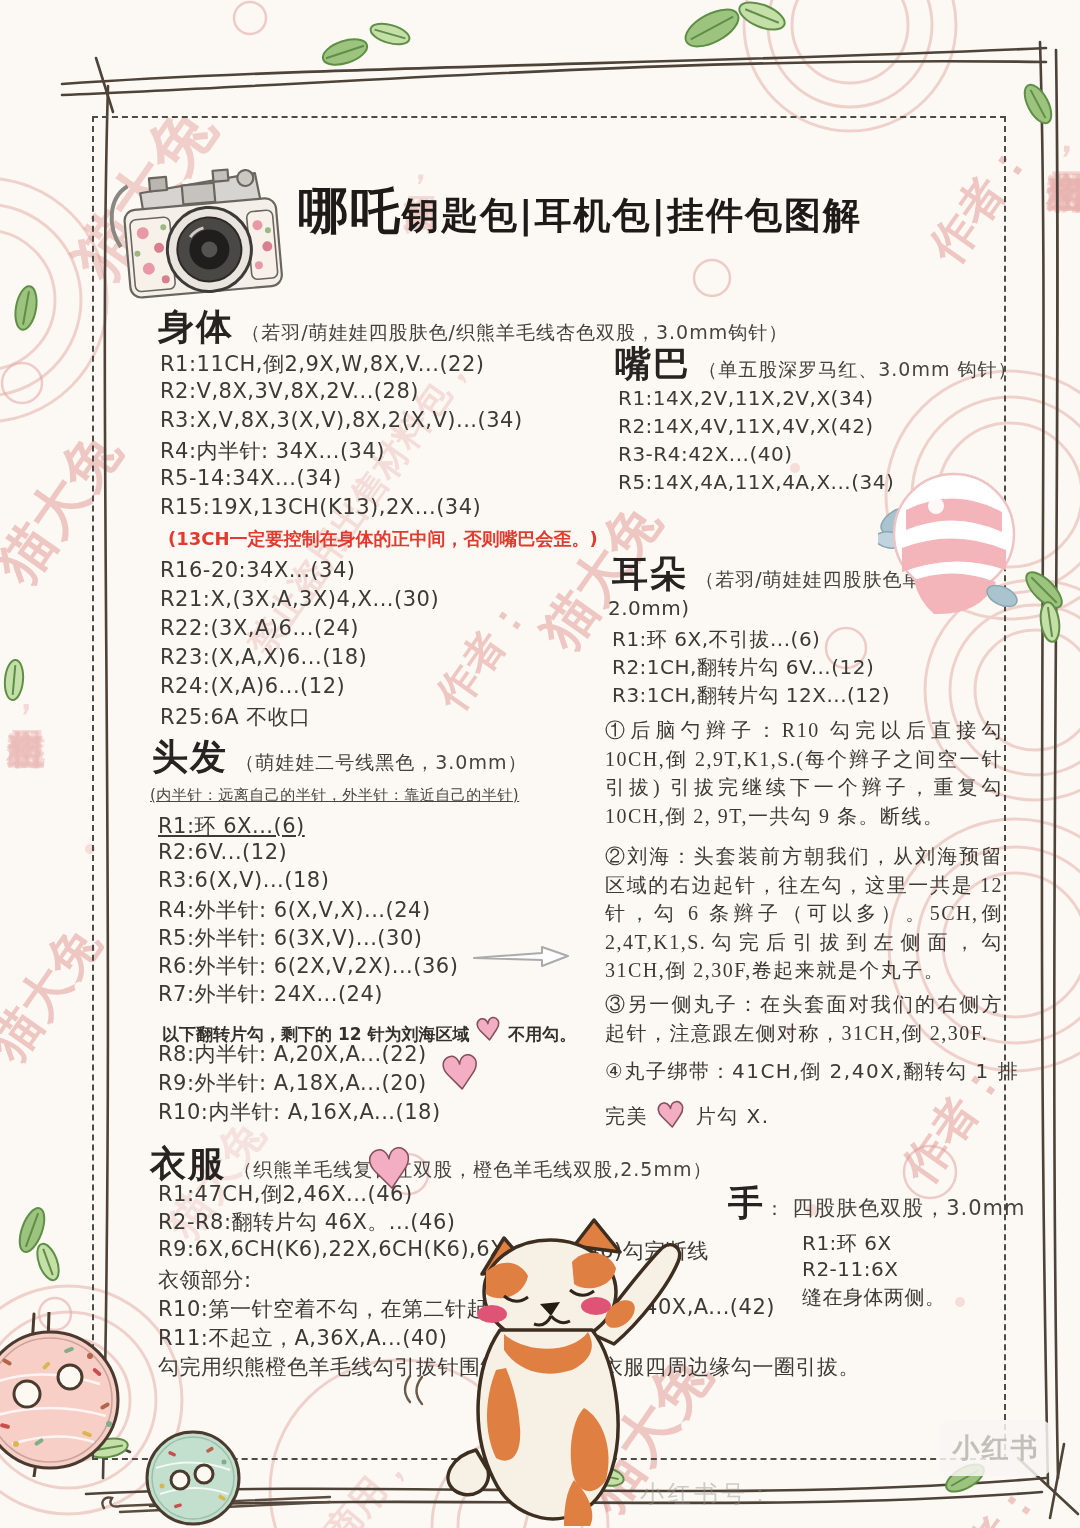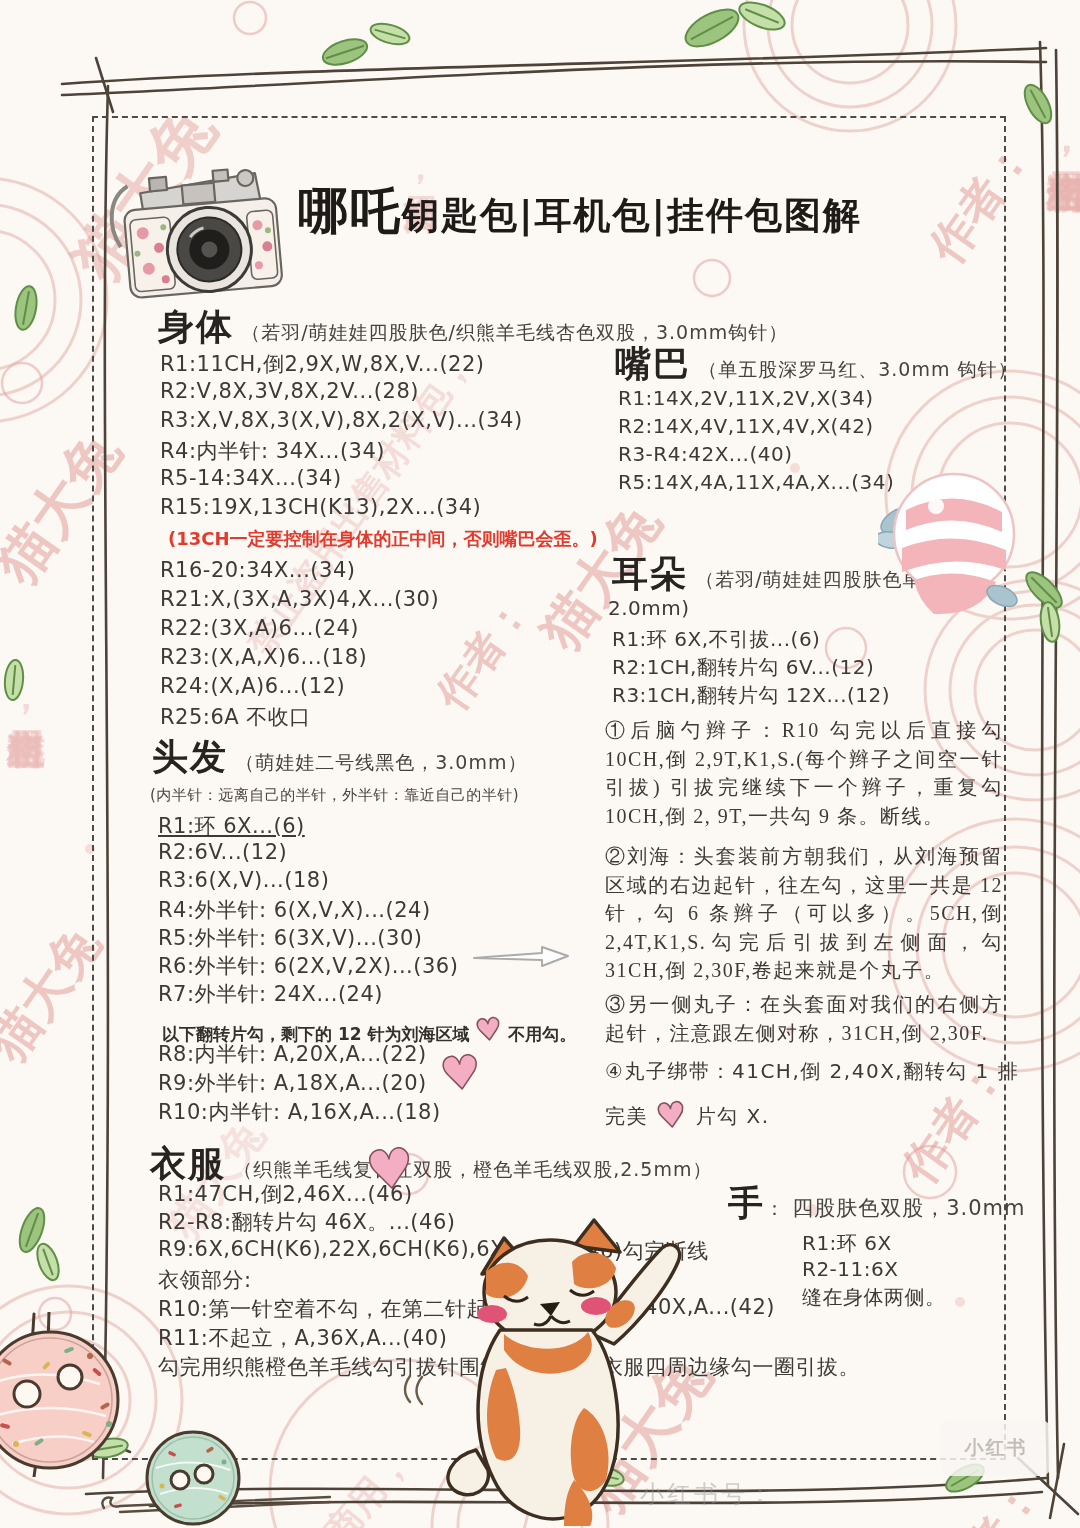--- a/index.html
+++ b/index.html
@@ -17,21 +17,21 @@
   .wm{position:absolute;font-weight:bold;white-space:nowrap;pointer-events:none;}
   .wm-pink{color:rgba(224,150,148,.5);}
   .heart{display:inline-block;color:#f3aec4;-webkit-text-stroke:1.5px #84505c;
          text-shadow:0 0 1px #84505c;transform:rotate(-6deg);}
   .title-wrap{position:absolute;left:298px;top:178px;display:flex;align-items:baseline;color:#1d1b18;}
   .title-main{font-size:50px;font-weight:bold;letter-spacing:2px;}
   .title-rest{font-size:37px;font-weight:bold;letter-spacing:2px;}
   .dashed-frame{position:absolute;left:92px;top:116px;width:910px;height:1340px;
         border:2px dashed #4e4a45;pointer-events:none;}
   .xhs-badge{position:absolute;left:940px;top:1420px;width:112px;height:56px;border-radius:12px;
-        background:rgba(248,246,242,.85);color:rgba(190,184,178,.9);font-size:19px;font-weight:bold;
+        background:rgba(248,246,242,.85);color:rgba(190,184,178,.9);font-size:27px;font-weight:bold;
         display:flex;align-items:center;justify-content:center;letter-spacing:2px;}
   .xhs-footer{position:absolute;left:640px;top:1478px;font-size:24px;letter-spacing:3px;
         color:rgba(150,146,142,.45);}
 </style>
 </head>
 <body>
 
 <div class="page">
 
   <svg class="abs" style="left:0;top:0;" width="1080" height="1528" viewBox="0 0 1080 1528">
@@ -235,21 +235,21 @@
   <div class="ln" style="left:160px;top:587px;">R21:X,(3X,A,3X)4,X...(30)</div>
   <div class="ln" style="left:160px;top:616px;">R22:(3X,A)6...(24)</div>
   <div class="ln" style="left:160px;top:645px;">R23:(X,A,X)6...(18)</div>
   <div class="ln" style="left:160px;top:674px;">R24:(X,A)6...(12)</div>
   <div class="ln" style="left:160px;top:703px;">R25:6A 不收口</div>
 
   <div class="ln" style="left:152px;top:733px;">
     <span class="sec-h">头发</span>
     <span class="spec">（萌娃娃二号线黑色，3.0mm）</span>
   </div>
-  <div class="ln" style="left:150px;top:786px;font-size:15px;color:#4a453f;">(内半针：远离自己的半针，外半针：靠近自己的半针)</div>
+  <div class="ln" style="left:150px;top:786px;font-size:15px;color:#4a453f;text-decoration:underline;">(内半针：远离自己的半针，外半针：靠近自己的半针)</div>
   <div class="ln" style="left:158px;top:812px;text-decoration:underline;">R1:环 6X...(6)</div>
   <div class="ln" style="left:158px;top:840px;">R2:6V...(12)</div>
   <div class="ln" style="left:158px;top:868px;">R3:6(X,V)...(18)</div>
   <div class="ln" style="left:158px;top:896px;">R4:外半针: 6(X,V,X)...(24)</div>
   <div class="ln" style="left:158px;top:924px;">R5:外半针: 6(3X,V)...(30)</div>
   <div class="ln" style="left:158px;top:952px;">R6:外半针: 6(2X,V,2X)...(36)</div>
   <div class="ln" style="left:158px;top:980px;">R7:外半针: 24X...(24)</div>
   <div class="flag" style="left:162px;top:1012px;">
     <span>以下翻转片勾，剩下的 12 针为刘海区域</span>
     <span class="heart" style="font-size:30px;">♥</span>

